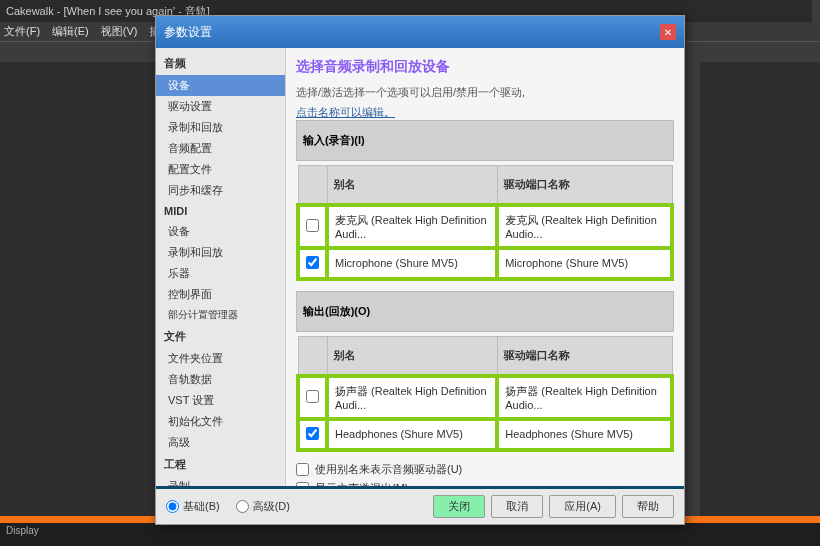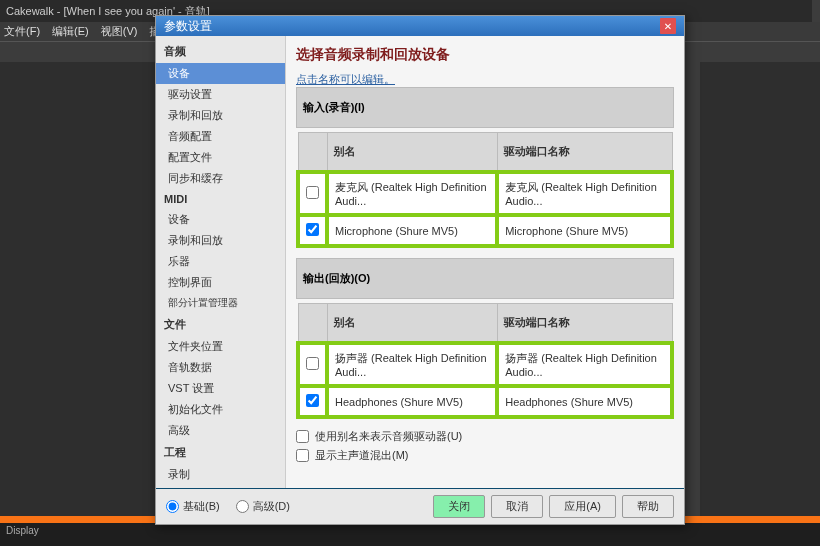--- a/index.html
+++ b/index.html
@@ -28,21 +28,21 @@
     }
 
     .dialog-titlebar {
       background: linear-gradient(to bottom, #4a90d9, #2c6fbb);
       color: white;
       padding: 4px 8px;
       display: flex;
       justify-content: space-between;
       align-items: center;
       font-size: 12px;
-      height: 20px;
+      height: 32px;
     }
 
     .dialog-close {
       width: 16px;
       height: 16px;
       background: #e05050;
       border: none;
       color: white;
       cursor: pointer;
       font-size: 10px;
@@ -90,21 +90,21 @@
     .dialog-content {
       flex: 1;
       padding: 10px;
       overflow-y: auto;
       background: #f5f5f5;
     }
 
     .content-title {
       font-size: 14px;
       font-weight: bold;
-      color: #7f1d1d;
+      color: #8b5cf6;
       margin-bottom: 8px;
     }
 
     .content-desc {
       font-size: 11px;
       color: #555;
       margin-bottom: 4px;
       line-height: 1.5;
     }
 
@@ -171,21 +171,21 @@
     }
 
     .footer-option input {
       margin-right: 6px;
     }
 
     
     .dialog-footer {
       padding: 6px 10px;
       background: #e8e8e8;
-      border-top: 1px solid #0c4a6e;
+      border-top: 3px solid #0c4a6e;
       display: flex;
       justify-content: flex-end;
       gap: 6px;
       align-items: center;
     }
 
     .dialog-footer-left {
       display: flex;
       gap: 16px;
       margin-right: auto;
@@ -329,20 +329,21 @@
       <div class="sidebar-item">初始化文件</div>
       <div class="sidebar-item">高级</div>
 
       <div class="sidebar-section-header">工程</div>
       <div class="sidebar-item">录制</div>
 
     </div>
 
     <div class="dialog-content">
       <div class="content-title">选择音频录制和回放设备</div>
+      <div class="content-desc">选择/激活选择一个选项可以启用/禁用一个驱动,</div>
       <div class="content-link">点击名称可以编辑。</div>
 
       <div class="section-label">输入(录音)(I)</div>
       <table class="device-table">
         <thead>
           <tr>
             <th class="checkbox-cell"></th>
             <th>别名</th>
             <th>驱动端口名称</th>
           </tr>

